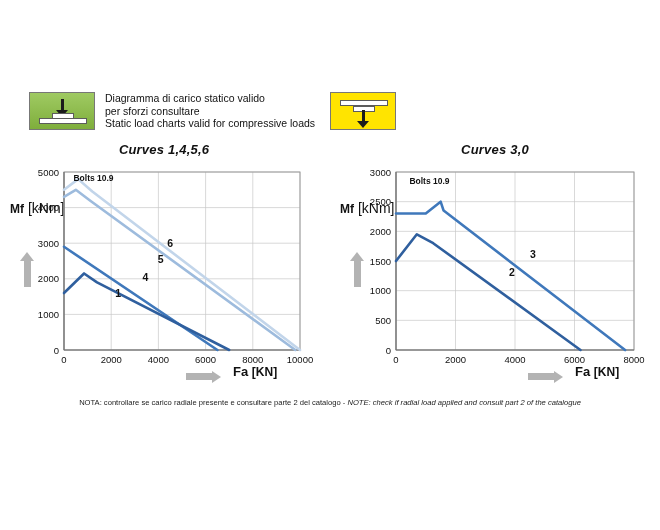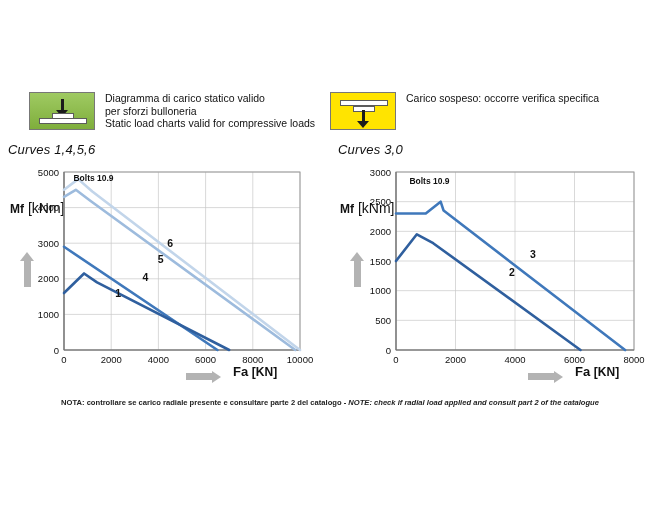--- a/index.html
+++ b/index.html
@@ -102,24 +102,24 @@
     top: 142px;
     height: 250px;
   }
   #panel-left { left: 8px; width: 312px; }
   #panel-right { left: 338px; width: 314px; }
 
   .panel-title {
     position: absolute;
     top: 0;
     width: 100%;
-    text-align: left;
+    text-align: center;
     font-size: 13px;
     font-style: italic;
-    font-weight: normal;
+    font-weight: bold;
     color: #111;
     letter-spacing: 0.2px;
   }
 
   .plot-wrap {
     position: absolute;
     top: 22px;
     left: 0;
     width: 100%;
     height: 200px;
@@ -176,21 +176,20 @@
   }
 
   .note {
     position: absolute;
     left: 0;
     top: 398px;
     width: 660px;
     text-align: center;
     font-size: 7.6px;
     color: #222;
-    font-weight: bold;
   }
   .note .ital { font-style: italic; }
 
   text {
     font-family: "Liberation Sans", sans-serif;
   }
 </style>
 </head>
 <body>
 
@@ -200,36 +199,35 @@
     <div class="legend-swatch green">
       <div class="sw-arrow">
         <div class="stem"></div>
         <div class="head"></div>
       </div>
       <div class="sw-block green-block"></div>
       <div class="sw-plate bottom"></div>
     </div>
     <div class="legend-text">
       <div>Diagramma di carico statico valido</div>
-      <div>per sforzi bulloneria</div>
+      <div>per sforzi consultare</div>
       <div>Static load charts valid for compressive loads</div>
     </div>
   </div>
 
   <div class="legend" id="legend-right">
     <div class="legend-swatch yellow">
       <div class="sw-plate top"></div>
       <div class="sw-block yellow-block"></div>
       <div class="sw-arrow">
         <div class="stem"></div>
         <div class="head"></div>
       </div>
     </div>
     <div class="legend-text">
-      <div>Carico sospeso: occorre verifica specifica</div>
     </div>
   </div>
 
   <div class="panel" id="panel-left">
     <div class="panel-title">Curves 1,4,5,6</div>
 
     <div class="axis-y-title" style="left:2px; top:58px;">
       <span>Mf</span><span class="unit"> </span><span class="unit">[kNm]</span>
     </div>
     <div class="big-arrow-up" style="left:12px; top:110px;">

